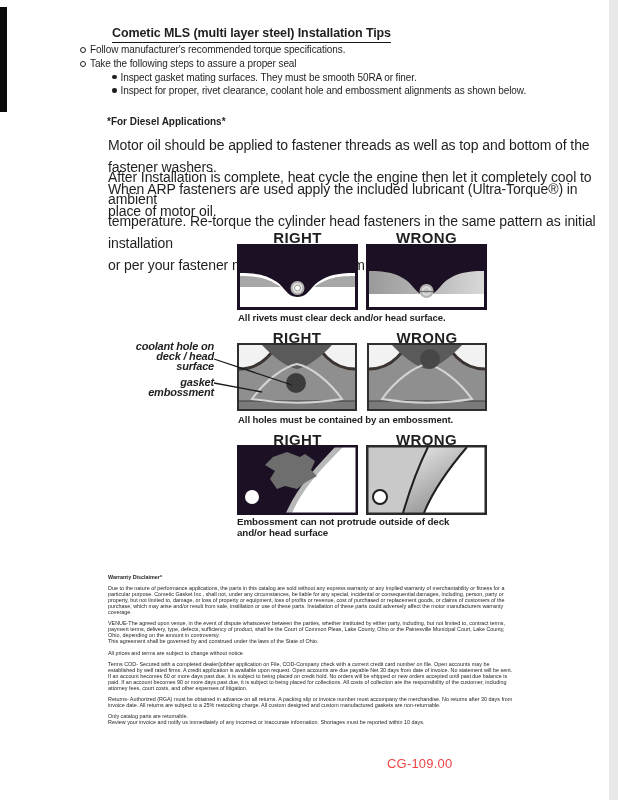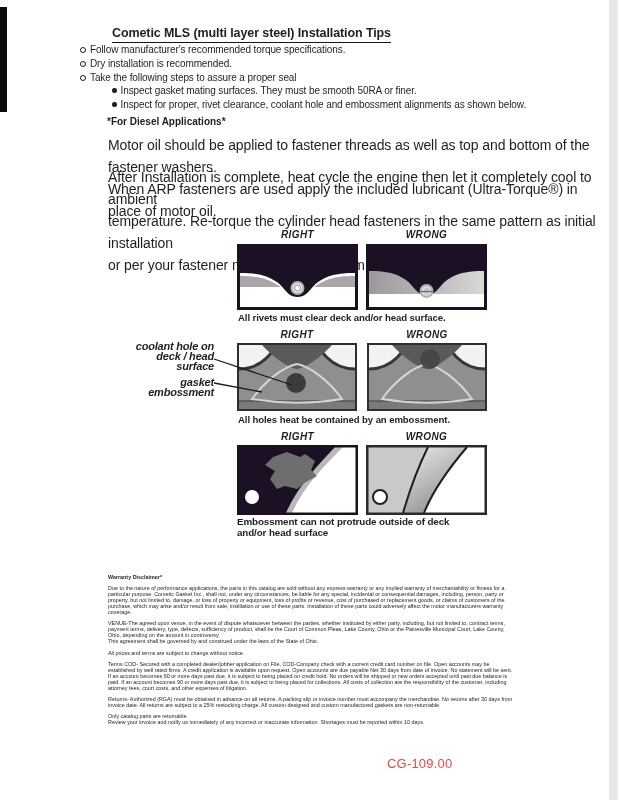--- a/index.html
+++ b/index.html
@@ -19,22 +19,22 @@
                  margin:3px 4px 0 0;flex:0 0 auto;}
   .marker-solid{width:4.5px;height:4.5px;background:#1f1f1f;border-radius:50%;
                 margin:3px 4px 0 0;flex:0 0 auto;}
   
   .diesel-h{left:107px;top:116px;font-size:10px;font-weight:bold;white-space:nowrap;}
   .para{left:108px;top:0;font-size:14px;line-height:22px;letter-spacing:-0.1px;
         white-space:pre-line;width:500px;}
   .p1{top:134px;} .p2{top:166px;}
   .note{left:108px;top:211px;font-size:10px;letter-spacing:-0.1px;white-space:nowrap;}
   
-  .fig-label{width:121px;text-align:center;font-size:10px;font-weight:bold;
-             letter-spacing:0.4px;white-space:nowrap;font-style:italic;}
+  .fig-label{width:121px;text-align:center;font-size:15px;font-weight:bold;
+             letter-spacing:0.4px;white-space:nowrap;}
   .cap{font-size:9.6px;font-weight:bold;letter-spacing:-0.1px;white-space:nowrap;}
   .cap2{font-size:9.8px;font-weight:bold;letter-spacing:-0.1px;line-height:11px;white-space:nowrap;}
   .callout{width:96px;text-align:right;font-size:11px;font-weight:bold;line-height:10px;
            letter-spacing:-0.2px;font-style:italic;}
   svg{display:block;}
   
   .legal{left:108px;top:575px;width:408px;font-size:5.4px;line-height:5.9px;color:#262626;
          letter-spacing:0;}
   .legal .lp{margin:0 0 5.5px 0;}
   .legal .lp0{margin:0;}
@@ -47,24 +47,20 @@
 <div class="page">
 
   <div class="abs edge-mark"></div>
 
   <div class="abs title">Cometic MLS (multi layer steel) Installation Tips</div>
 
   <div class="abs bullets">
     <div class="b-row">
       <span class="marker-hollow"></span>
       <span>Follow manufacturer's recommended torque specifications.</span>
-    </div>
-    <div class="b-row">
-      <span class="marker-hollow"></span>
-      <span>Dry installation is recommended.</span>
     </div>
     <div class="b-row">
       <span class="marker-hollow"></span>
       <span>Take the following steps to assure a proper seal</span>
     </div>
     <div class="b-row sub">
       <span class="marker-solid"></span>
       <span>Inspect gasket mating surfaces.  They must be smooth 50RA or finer.</span>
     </div>
     <div class="b-row sub">
@@ -146,21 +142,21 @@
     <path d="M15,56 C28,38 46,24 60,21 C74,24 92,38 105,56 C75,61 45,61 15,56 Z" fill="none" stroke="#d4d4d4" stroke-width="2"></path>
     <circle cx="63" cy="16" r="10" fill="#474747"></circle>
     <rect x="1" y="1" width="118" height="66" fill="none" stroke="#2e2e2e" stroke-width="2"></rect>
   </svg>
 
   <svg class="abs" style="left:120px;top:340px;pointer-events:none;" width="250" height="70" viewBox="0 0 250 70">
     <line x1="94" y1="19" x2="172" y2="45" stroke="#1a1a1a" stroke-width="1.3"></line>
     <line x1="94" y1="43" x2="142" y2="52" stroke="#1a1a1a" stroke-width="1.3"></line>
   </svg>
 
-  <div class="abs cap" style="left:238px;top:414px;">All holes heat be contained by an embossment.</div>
+  <div class="abs cap" style="left:238px;top:414px;">All holes must be contained by an embossment.</div>
 
   <div class="abs fig-label" style="left:237px;top:431px;">RIGHT</div>
   <div class="abs fig-label" style="left:366px;top:431px;">WRONG</div>
 
   <svg class="abs" style="left:237px;top:445px;" width="121" height="70" viewBox="0 0 121 70">
     <rect x="1" y="1" width="119" height="68" fill="#ffffff"></rect>
     <path d="M2,2 H106 C88,20 66,42 55,68 H2 Z" fill="#b8b8b8"></path>
     <path d="M2,2 H98 C81,20 60,42 49,68 H2 Z" fill="#1c1124"></path>
     <polygon points="36,12 50,7 63,12 68,9 78,16 74,25 80,31 69,37 60,44 48,41 40,44 33,34 38,26 28,20" fill="#6e6e6e"></polygon>
     <circle cx="15" cy="52" r="7" fill="#fdfdfd"></circle>

